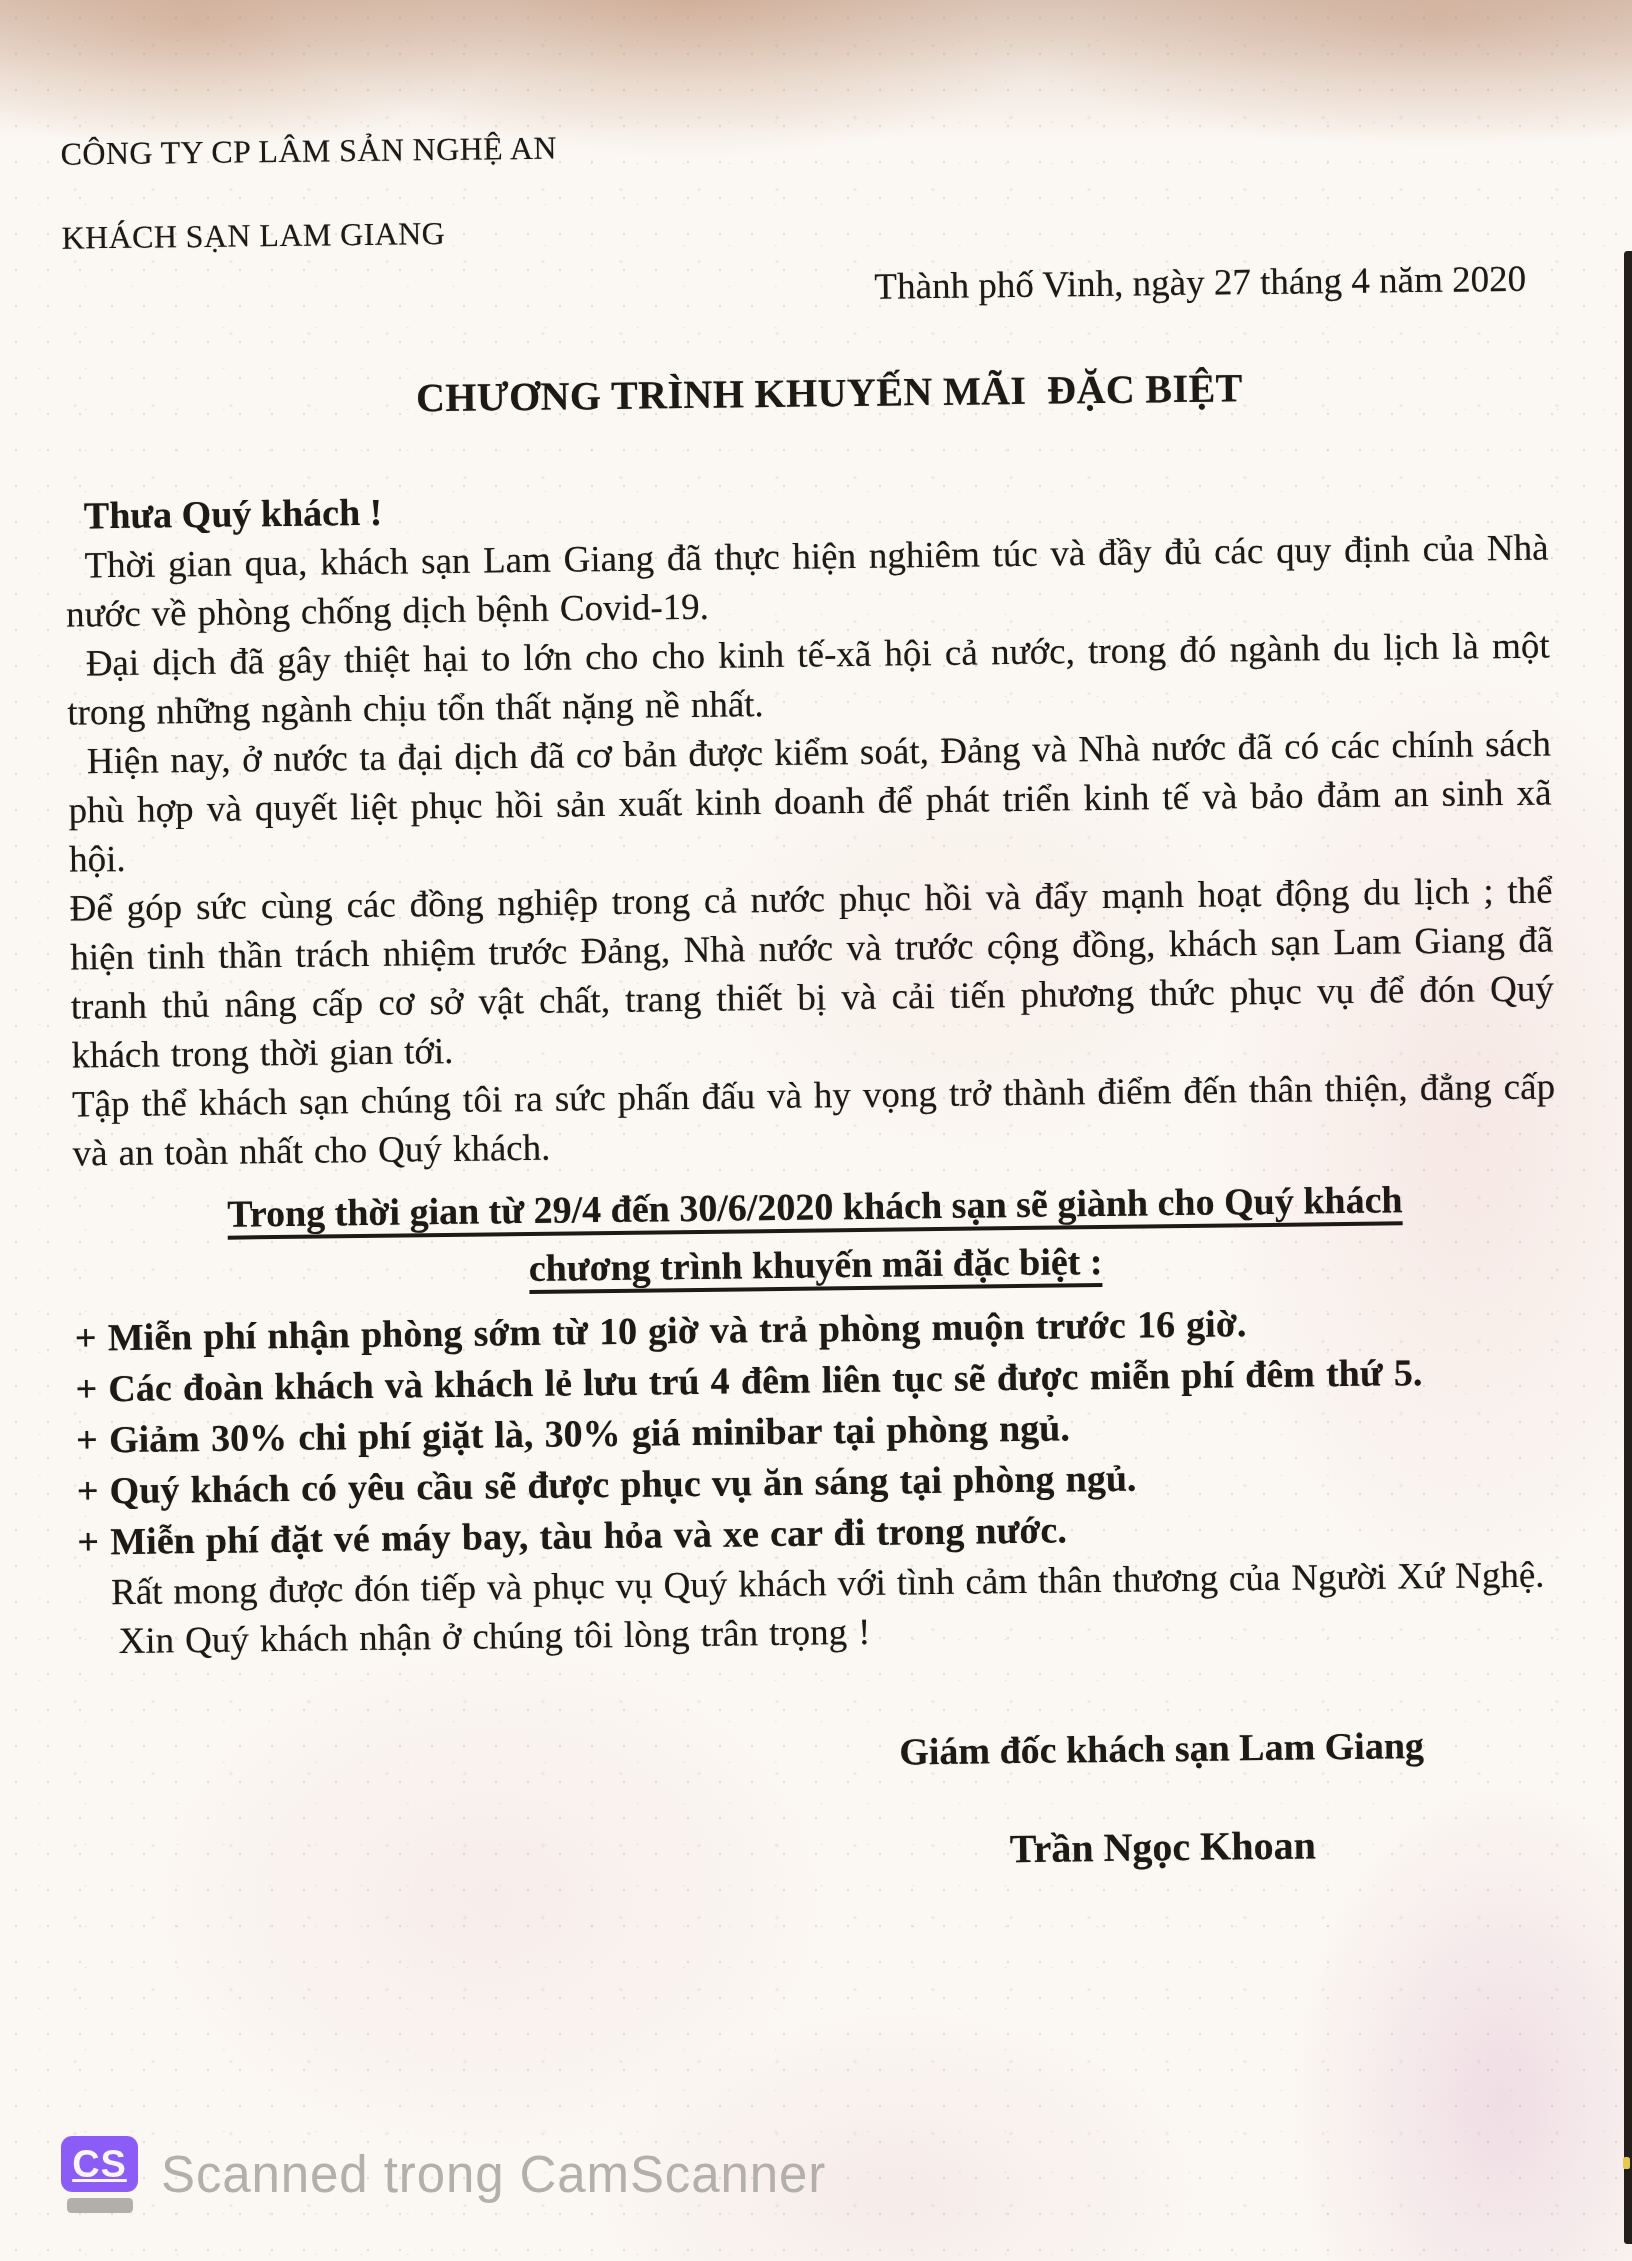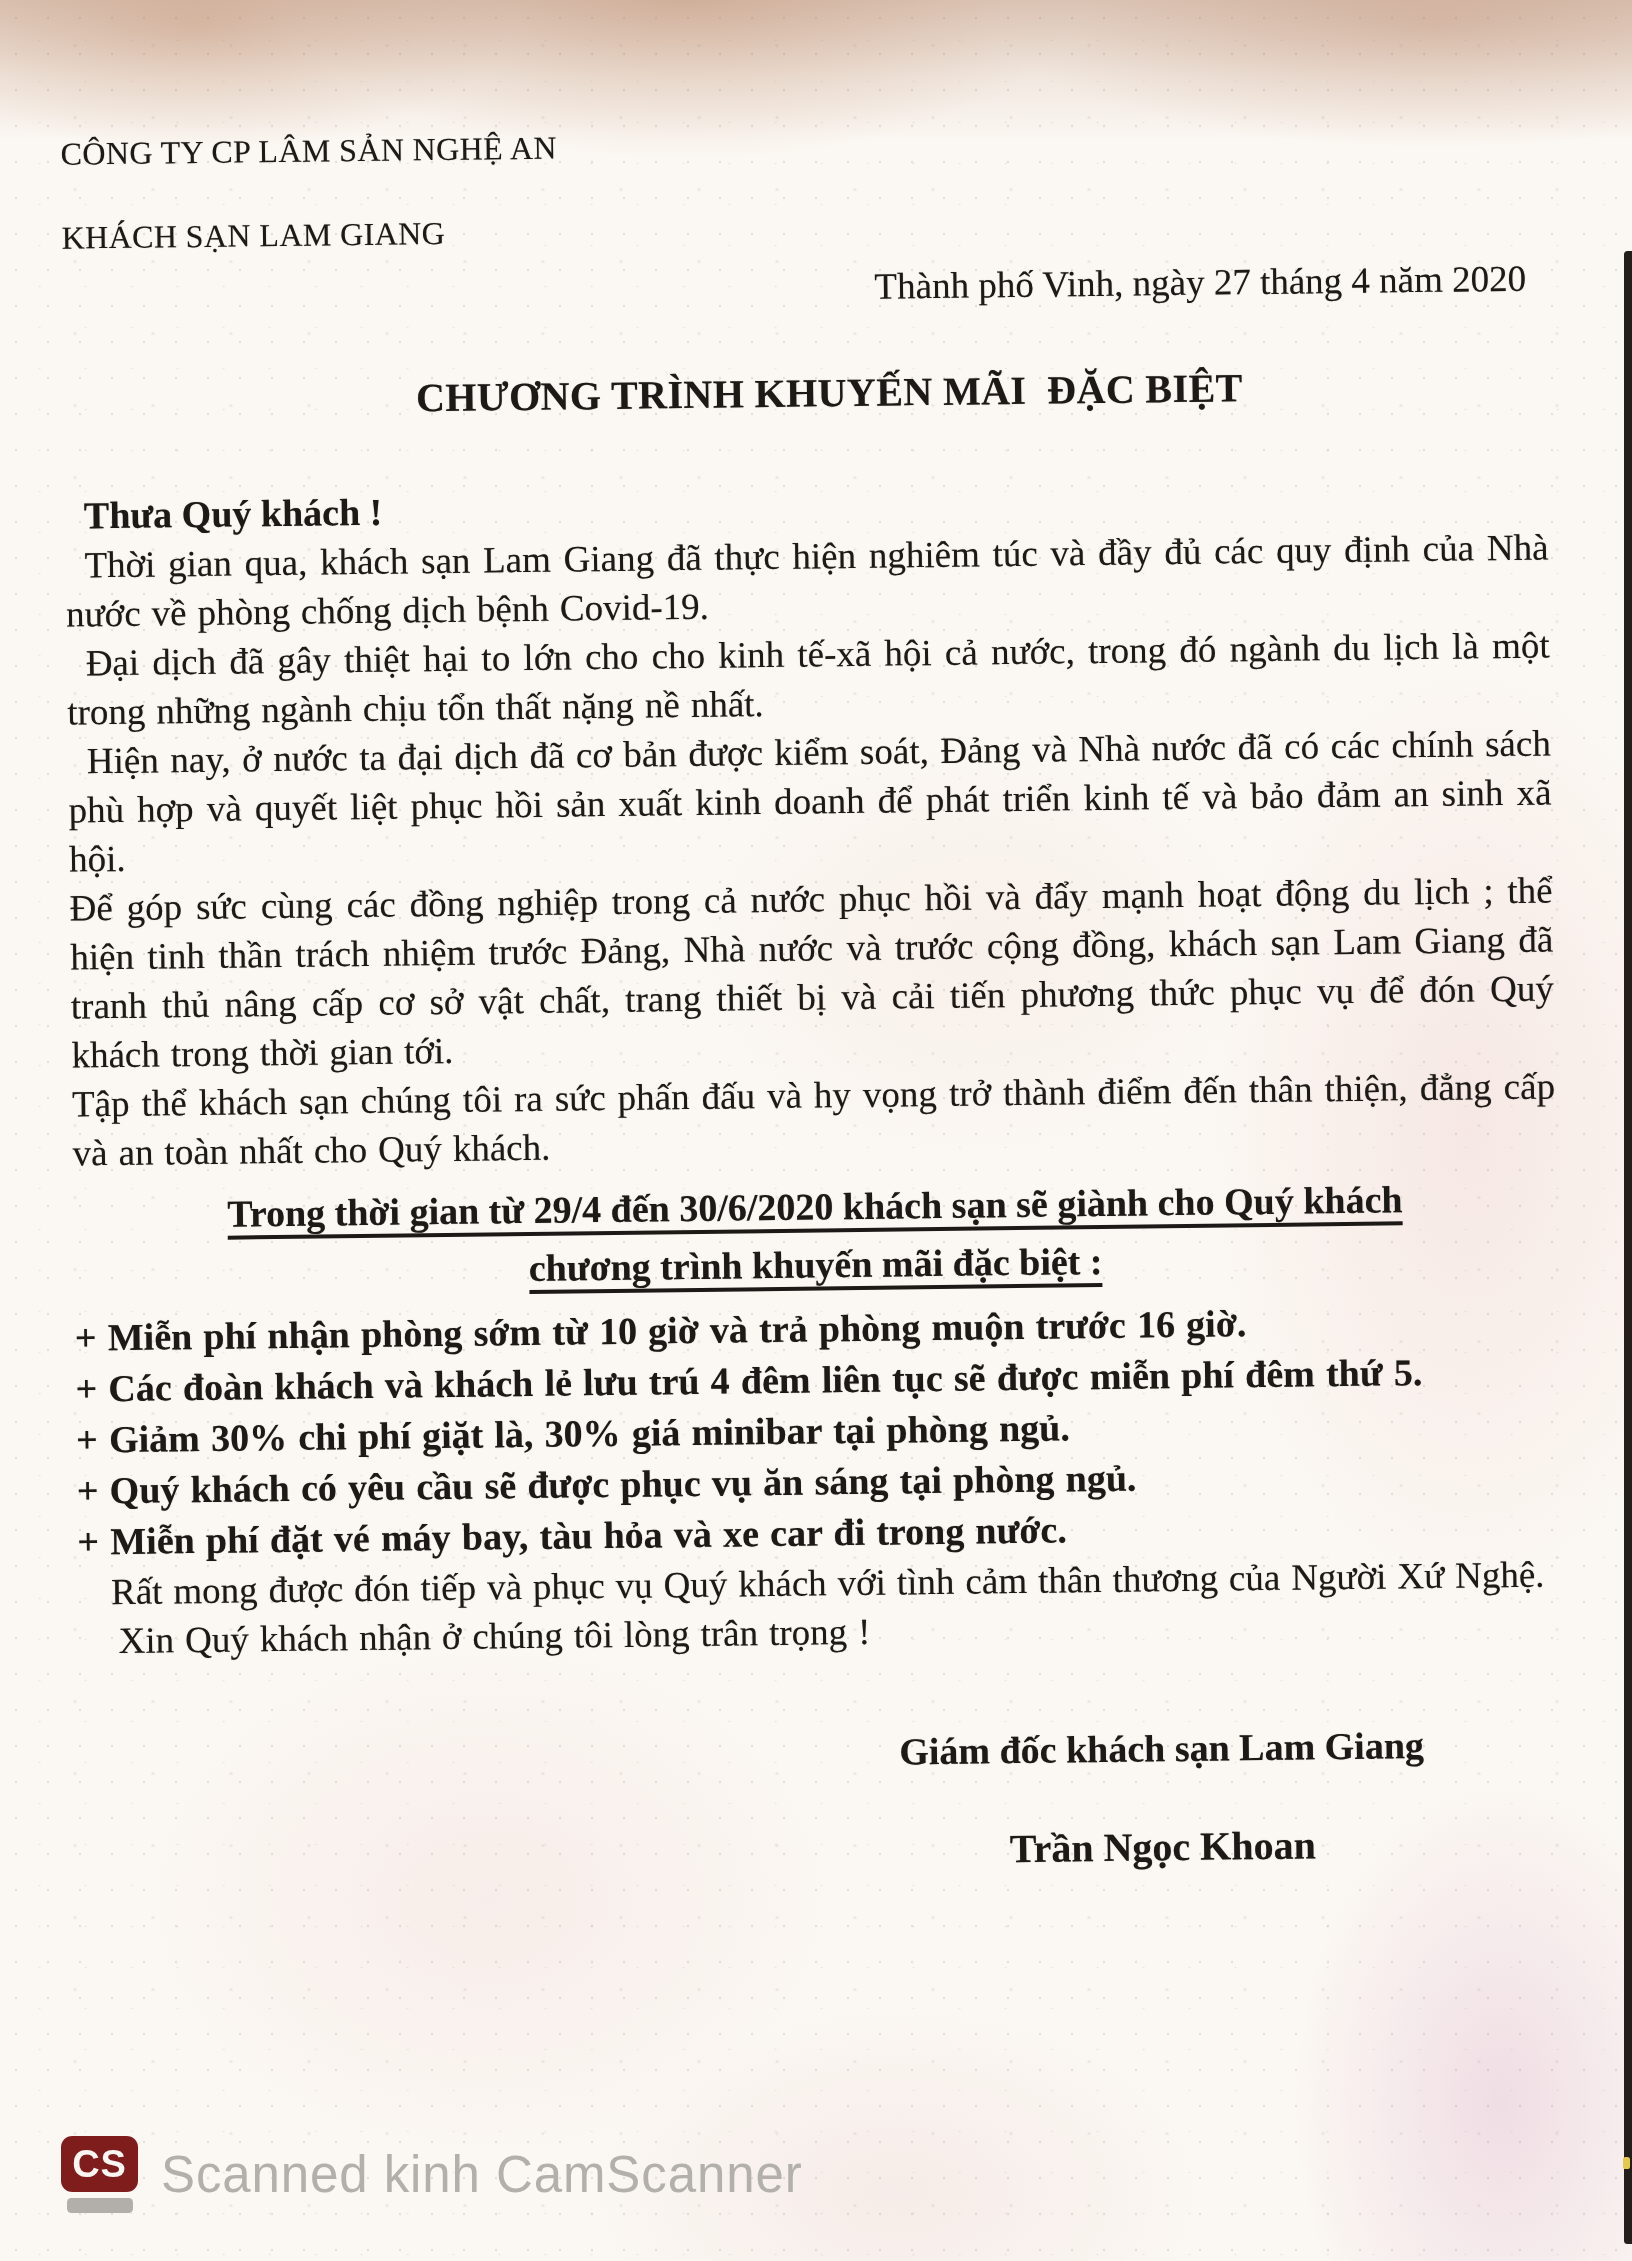--- a/index.html
+++ b/index.html
@@ -61,24 +61,25 @@
   .close2{text-indent:40px;}
   .signature{width:663px;margin:72px 0 0 750px;text-align:center;}
   .sig-role{font-size:38px;font-weight:bold;line-height:49px;}
   .sig-name{font-size:40px;font-weight:bold;line-height:49px;margin-top:49px;}
   .watermark{
     position:absolute;left:61px;top:2136px;display:flex;align-items:center;gap:23px;
     font-family:"Liberation Sans","DejaVu Sans",sans-serif;color:#b3b0ac;
   }
   .cs-badge{width:77px;}
   .cs-screen{
-    width:77px;height:56px;border-radius:11.3px;background:#7f1d1d;
+    width:77px;height:56px;border-radius:11.3px;background:#8b5cf6;
     display:flex;align-items:center;justify-content:center;
     color:#faf6f1;font-weight:bold;font-size:38px;letter-spacing:0.9px;
     font-family:"Liberation Sans","DejaVu Sans",sans-serif;
+    text-decoration:underline;
   }
   .cs-base{width:66px;height:15px;border-radius:4.4px;background:#b2afab;margin:6.1px auto 0 auto;}
   .wm-text{font-size:51px;letter-spacing:0.9px;}
 </style>
 </head>
 <body>
 
 <div class="speckle"></div>
 <div class="top-shade"></div>
 <div class="right-strip"></div>
@@ -124,15 +125,15 @@
     <div class="sig-name">Trần Ngọc Khoan</div>
   </div>
 
 </div>
 
 <div class="watermark">
   <div class="cs-badge">
     <div class="cs-screen">CS</div>
     <div class="cs-base"></div>
   </div>
-  <span class="wm-text">Scanned kinh CamScanner</span>
+  <span class="wm-text">Scanned trong CamScanner</span>
 </div>
 
 
 </body></html>

